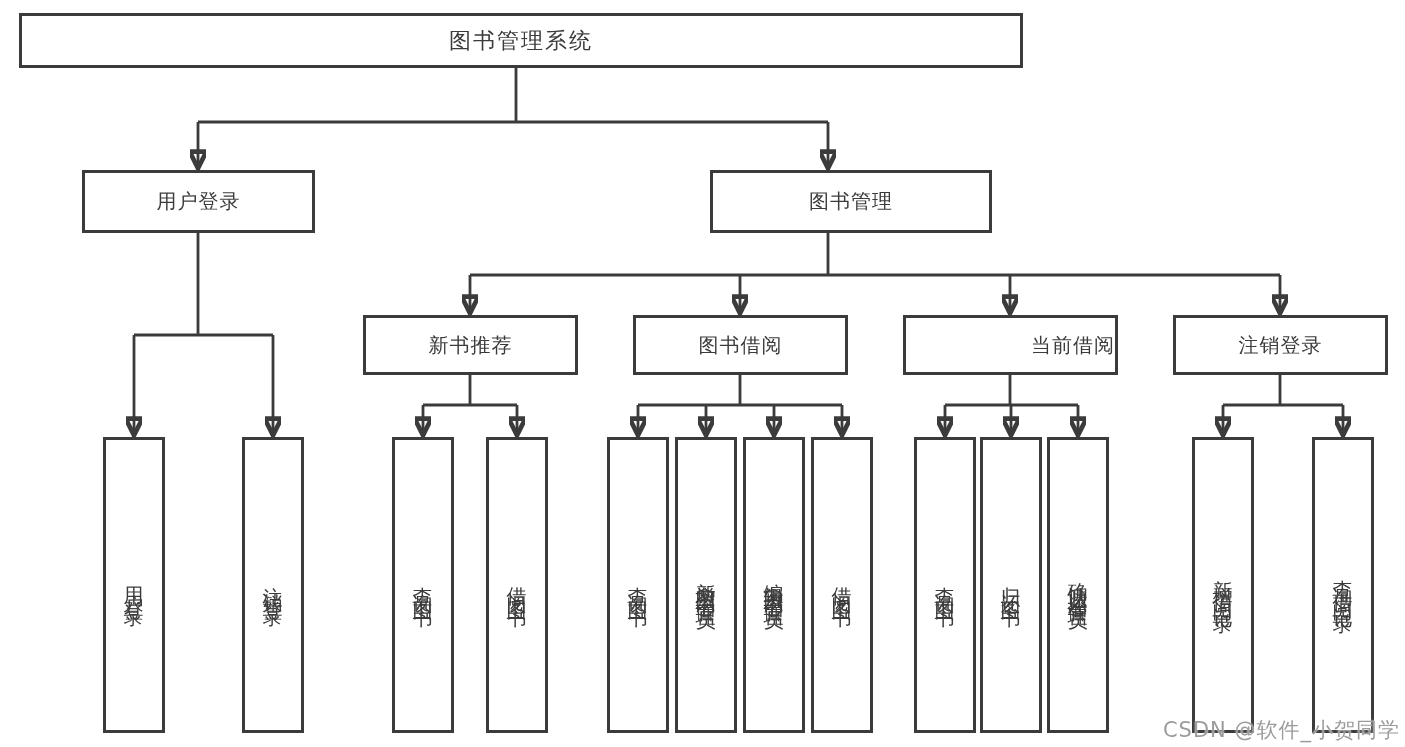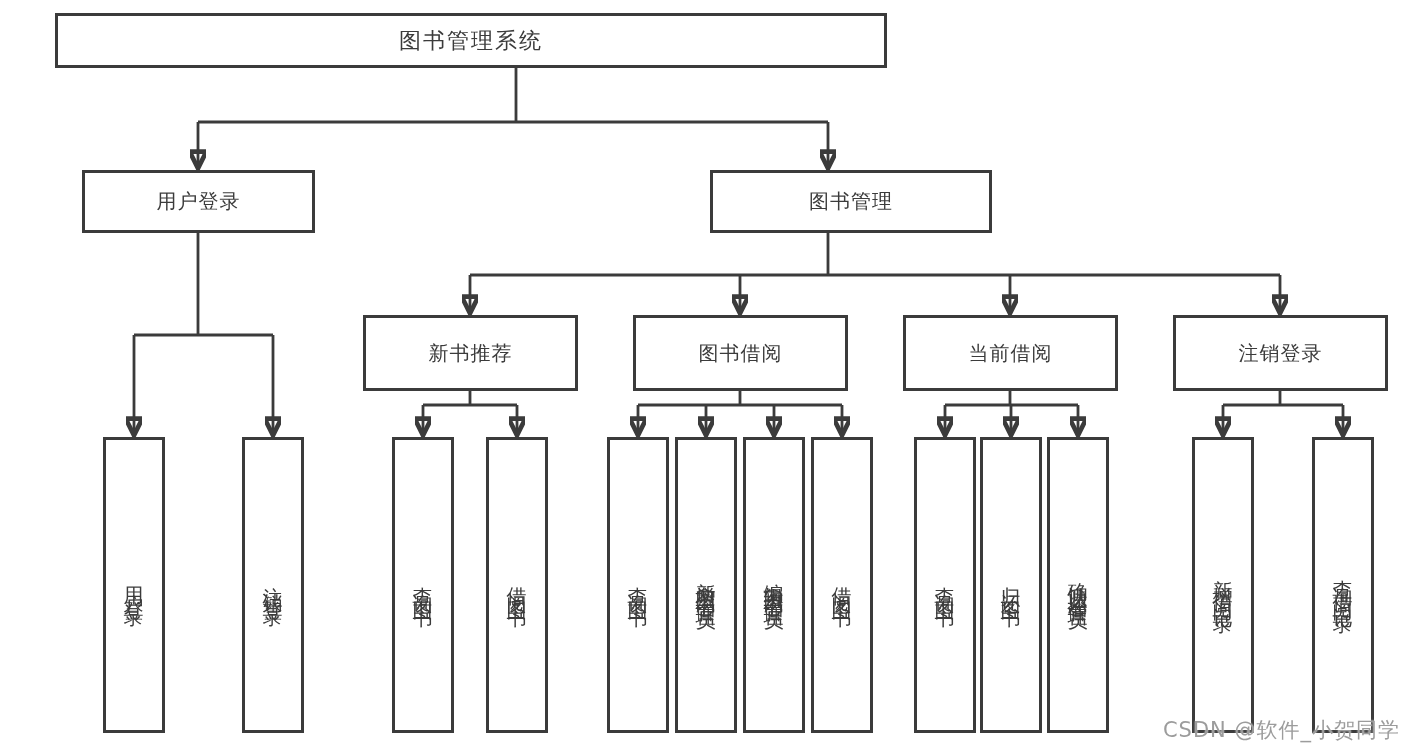--- a/index.html
+++ b/index.html
@@ -50,28 +50,28 @@
     writing-mode: vertical-rl;
     text-orientation: mixed;
     font-size: 20px;
     letter-spacing: 7px;
     line-height: 1;
   }
   .node.v.long span {
     letter-spacing: 4px;
   }
   
-  .root      { left: 19px;   top: 13px;  width: 832px; height: 55px; margin-left: 36px; }
+  .root      { left: 19px;   top: 13px;  width: 1004px; height: 55px; }
   .lvl1      { top: 170px;   height: 63px; }
   .n-loginm  { left: 82px;   width: 233px; }
   .n-mgmt    { left: 710px;  width: 282px; }
-  .lvl2      { top: 315px;   height: 76px; width: 215px; }
+  .lvl2      { top: 315px;   height: 60px; width: 215px; }
   .n-newrec  { left: 363px; }
   .n-bookbw  { left: 633px; }
-  .n-curbw   { left: 903px; }
+  .n-curbw   { left: 903px; justify-content: flex-end; }
   .n-records { left: 1173px; }
   .lvl3      { top: 437px;   height: 296px; width: 62px; }
   .n-ulogin  { left: 103px; }
   .n-logout  { left: 242px; }
   .n-nbq     { left: 392px; }
   .n-nbb     { left: 486px; }
   .n-bbq     { left: 607px; }
   .n-bba     { left: 675px; }
   .n-bbe     { left: 743px; }
   .n-bbb     { left: 811px; }

